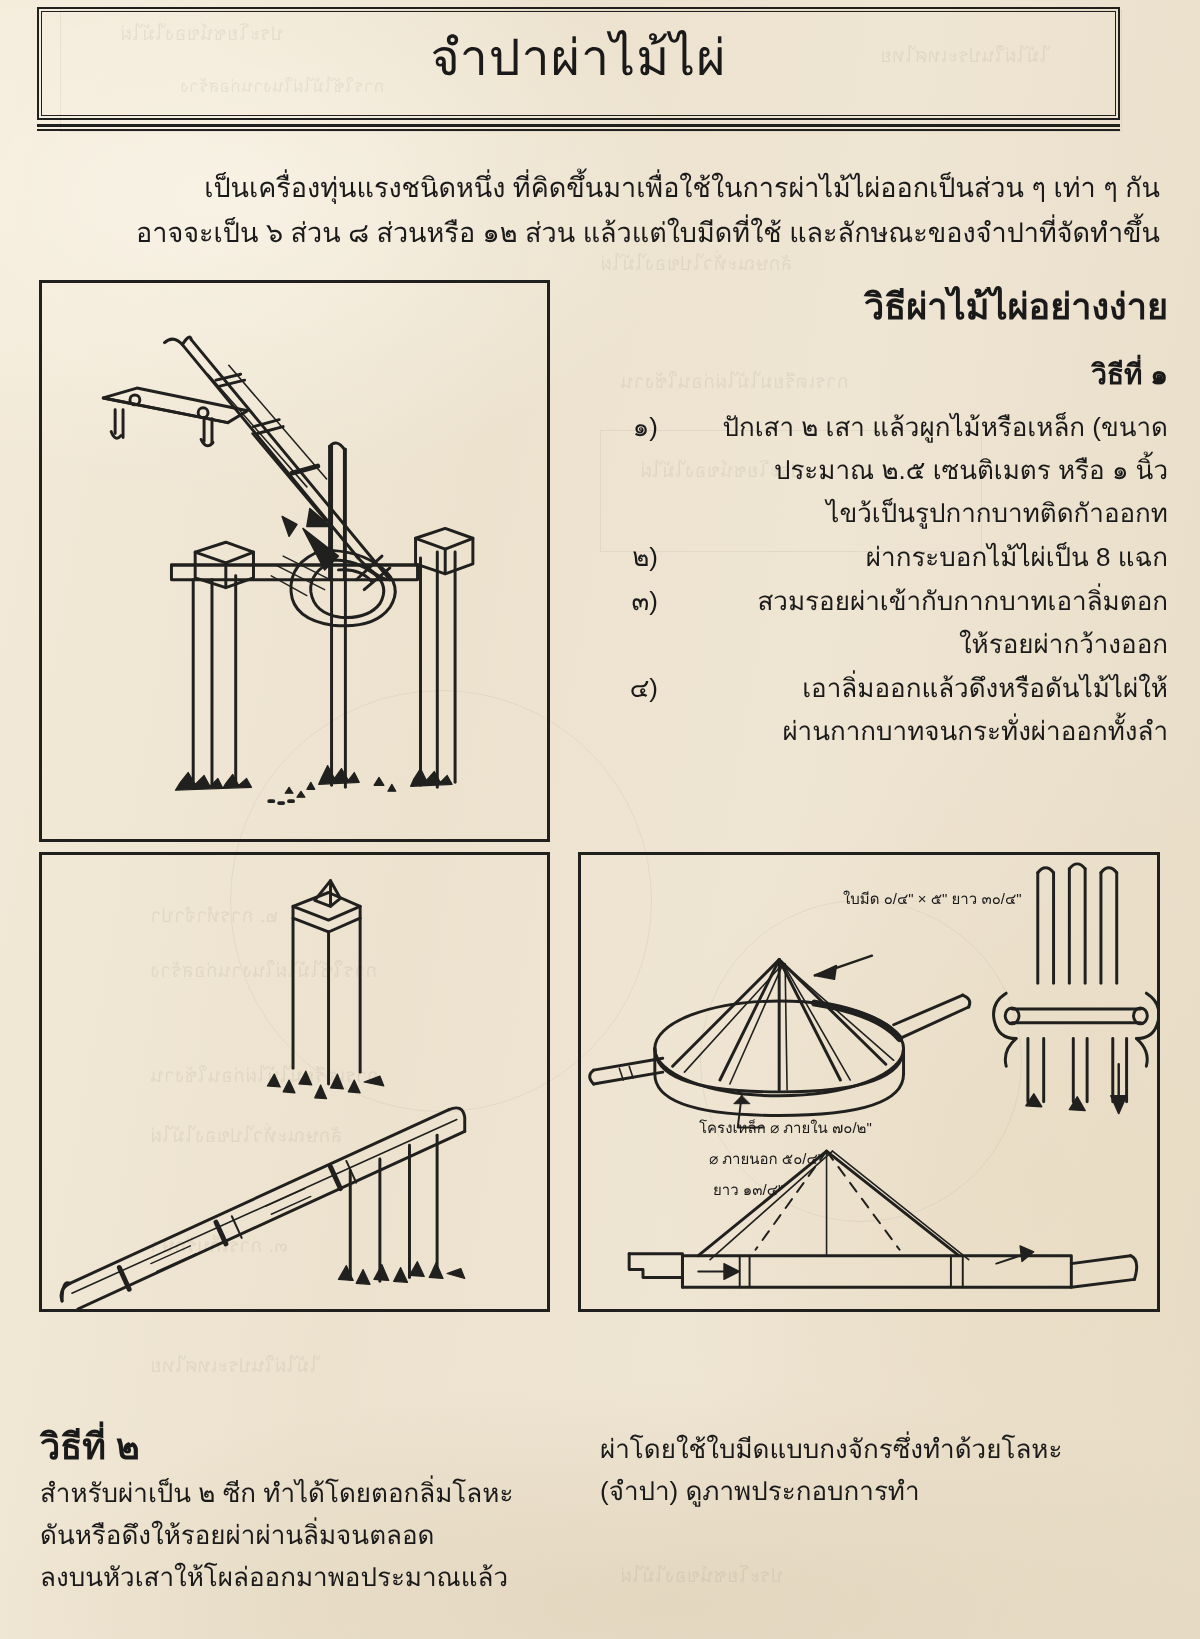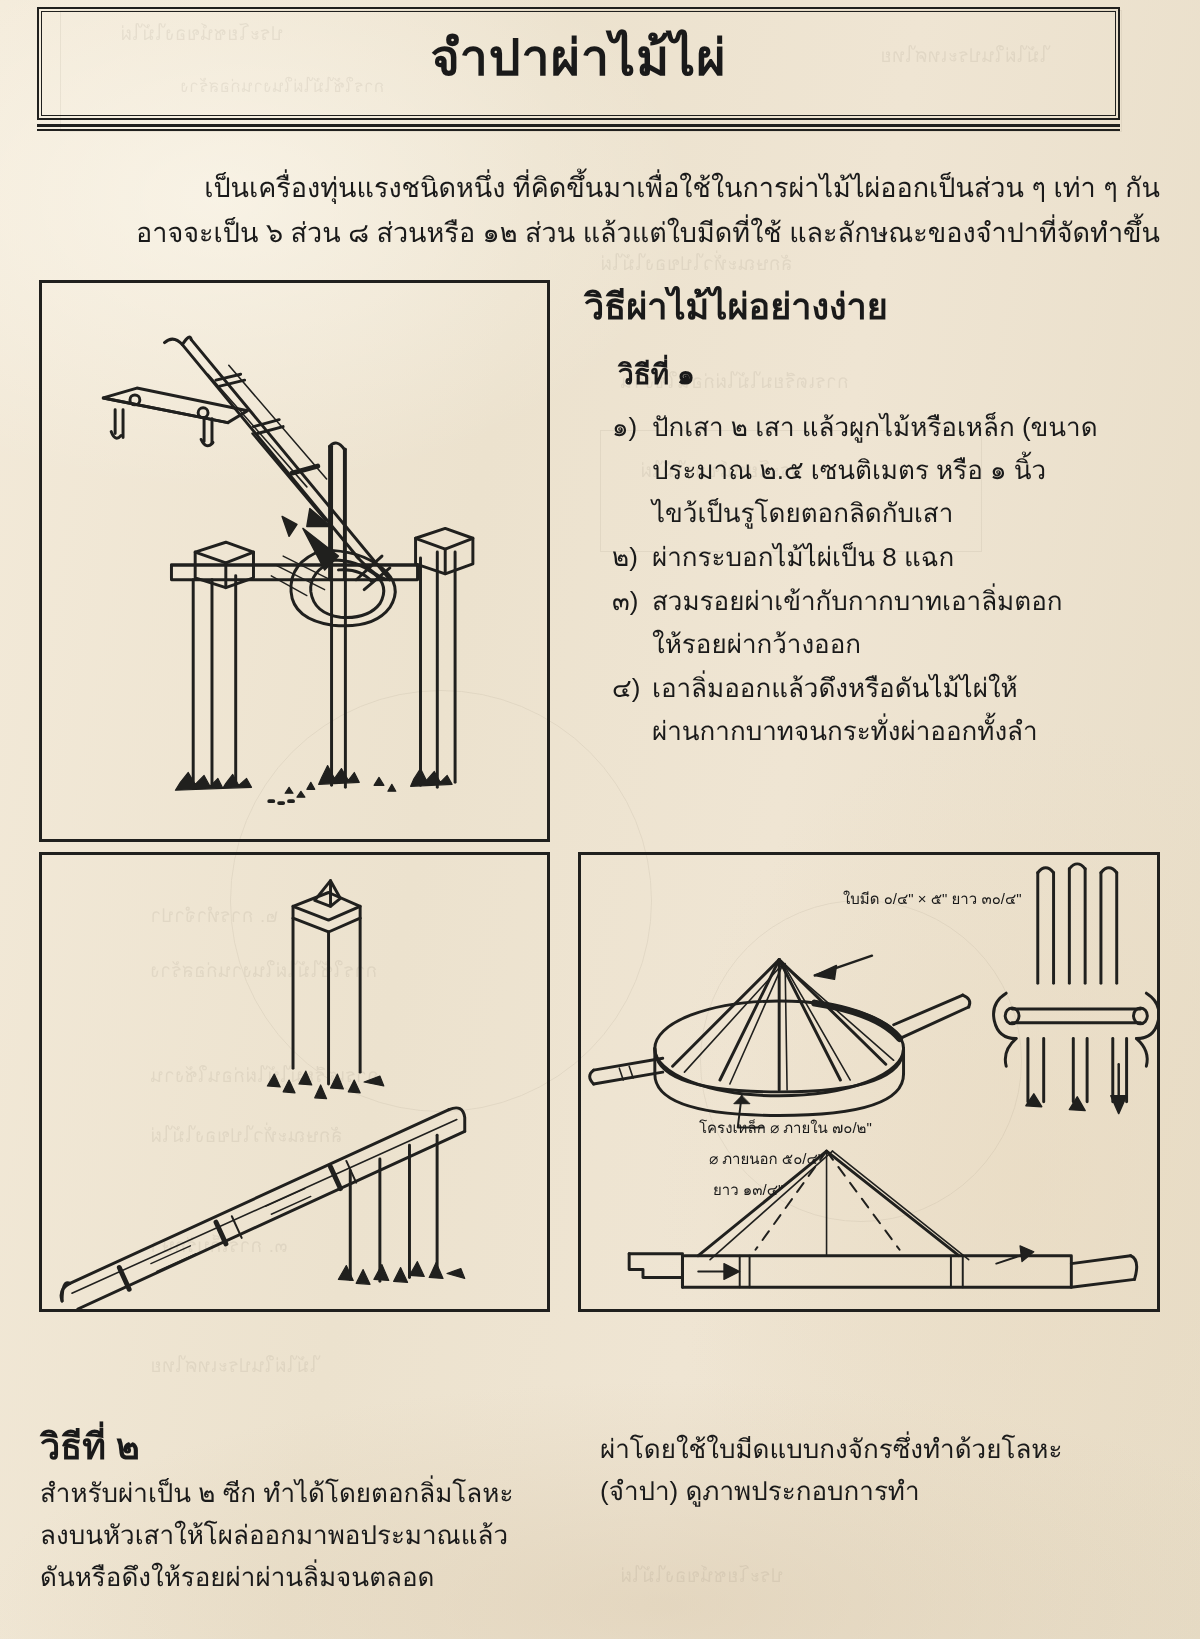--- a/index.html
+++ b/index.html
@@ -43,21 +43,21 @@
     border:2px solid #20201e;
     box-sizing:border-box;
   }
   .title-frame:before{
     content:"";position:absolute;left:2px;top:2px;right:2px;bottom:2px;
     border:1px solid #20201e;
   }
   .title-text{
     position:absolute;left:0;right:0;top:24px;
     text-align:center;
-    font-size:50px;font-weight:bold;line-height:1;
+    font-size:50px;font-weight:normal;line-height:1;
     letter-spacing:1px;
   }
   .rule-double{
     position:absolute;left:37px;top:124px;width:1083px;height:8px;
   }
   .rule-double .r1{position:absolute;left:0;top:0;width:100%;height:3px;background:#20201e;}
   .rule-double .r2{position:absolute;left:0;top:5px;width:100%;height:2px;background:#20201e;}
 
   
   .intro{
@@ -70,21 +70,21 @@
   
   .figbox{position:absolute;border:3px solid #20201e;background:transparent;box-sizing:border-box;}
   #fig1{left:39px;top:280px;width:511px;height:562px;}
   #fig2{left:39px;top:852px;width:511px;height:460px;}
   #fig3{left:578px;top:852px;width:582px;height:460px;}
 
   .figsvg{position:absolute;left:0;top:0;width:100%;height:100%;}
 
   
   .col-right{
-    position:absolute;left:568px;top:284px;width:600px;
+    position:absolute;left:568px;top:284px;width:600px;text-align:right;
   }
   .head2{
     font-size:36px;font-weight:bold;line-height:46px;margin:0 0 28px 16px;
   }
   .sub-head{
     font-size:28px;font-weight:bold;line-height:34px;margin:0 0 14px 50px;
   }
   ol.steps{list-style:none;margin:0;padding:0;}
   ol.steps li{
     position:relative;
@@ -239,21 +239,21 @@
   </div>
 
   <div class="col-right">
     <div class="head2">วิธีผ่าไม้ไผ่อย่างง่าย</div>
     <div class="sub-head">วิธีที่ ๑</div>
     <ol class="steps">
       <li>
         <span class="num">๑)</span>
         <span class="ln">ปักเสา ๒ เสา   แล้วผูกไม้หรือเหล็ก  (ขนาด</span>
         <span class="ln">ประมาณ ๒.๕ เซนติเมตร   หรือ ๑ นิ้ว</span>
-        <span class="ln">ไขว้เป็นรูโดยตอกลิดกับเสา</span>
+        <span class="ln">ไขว้เป็นรูปกากบาทติดกัาออกท</span>
       </li>
       <li>
         <span class="num">๒)</span>
         <span class="ln">ผ่ากระบอกไม้ไผ่เป็น 8 แฉก</span>
       </li>
       <li>
         <span class="num">๓)</span>
         <span class="ln">สวมรอยผ่าเข้ากับกากบาทเอาลิ่มตอก</span>
         <span class="ln">ให้รอยผ่ากว้างออก</span>
       </li>
@@ -428,22 +428,22 @@
     <div class="anno" style="left:262px;top:34px;">ใบมีด ๐/๔" × ๕" ยาว ๓๐/๔"</div>
     <div class="anno" style="left:118px;top:263px;">โครงเหล็ก ⌀ ภายใน ๗๐/๒"</div>
     <div class="anno" style="left:128px;top:294px;">⌀ ภายนอก ๕๐/๔"</div>
     <div class="anno" style="left:132px;top:325px;">ยาว ๑๓/๔"</div>
   </div>
 
   <div class="cap" id="cap2">
     <div class="cap-title">วิธีที่ ๒</div>
     <div class="cap-body">
       <span>สำหรับผ่าเป็น ๒ ซีก   ทำได้โดยตอกลิ่มโลหะ</span>
+      <span>ดันหรือดึงให้รอยผ่าผ่านลิ่มจนตลอด</span>
       <span>ลงบนหัวเสาให้โผล่ออกมาพอประมาณแล้ว</span>
-      <span>ดันหรือดึงให้รอยผ่าผ่านลิ่มจนตลอด</span>
     </div>
   </div>
 
   <div class="cap" id="cap3">
     <div class="cap-body">
       <span>ผ่าโดยใช้ใบมีดแบบกงจักรซึ่งทำด้วยโลหะ</span>
       <span>(จำปา) ดูภาพประกอบการทำ</span>
     </div>
   </div>
 

